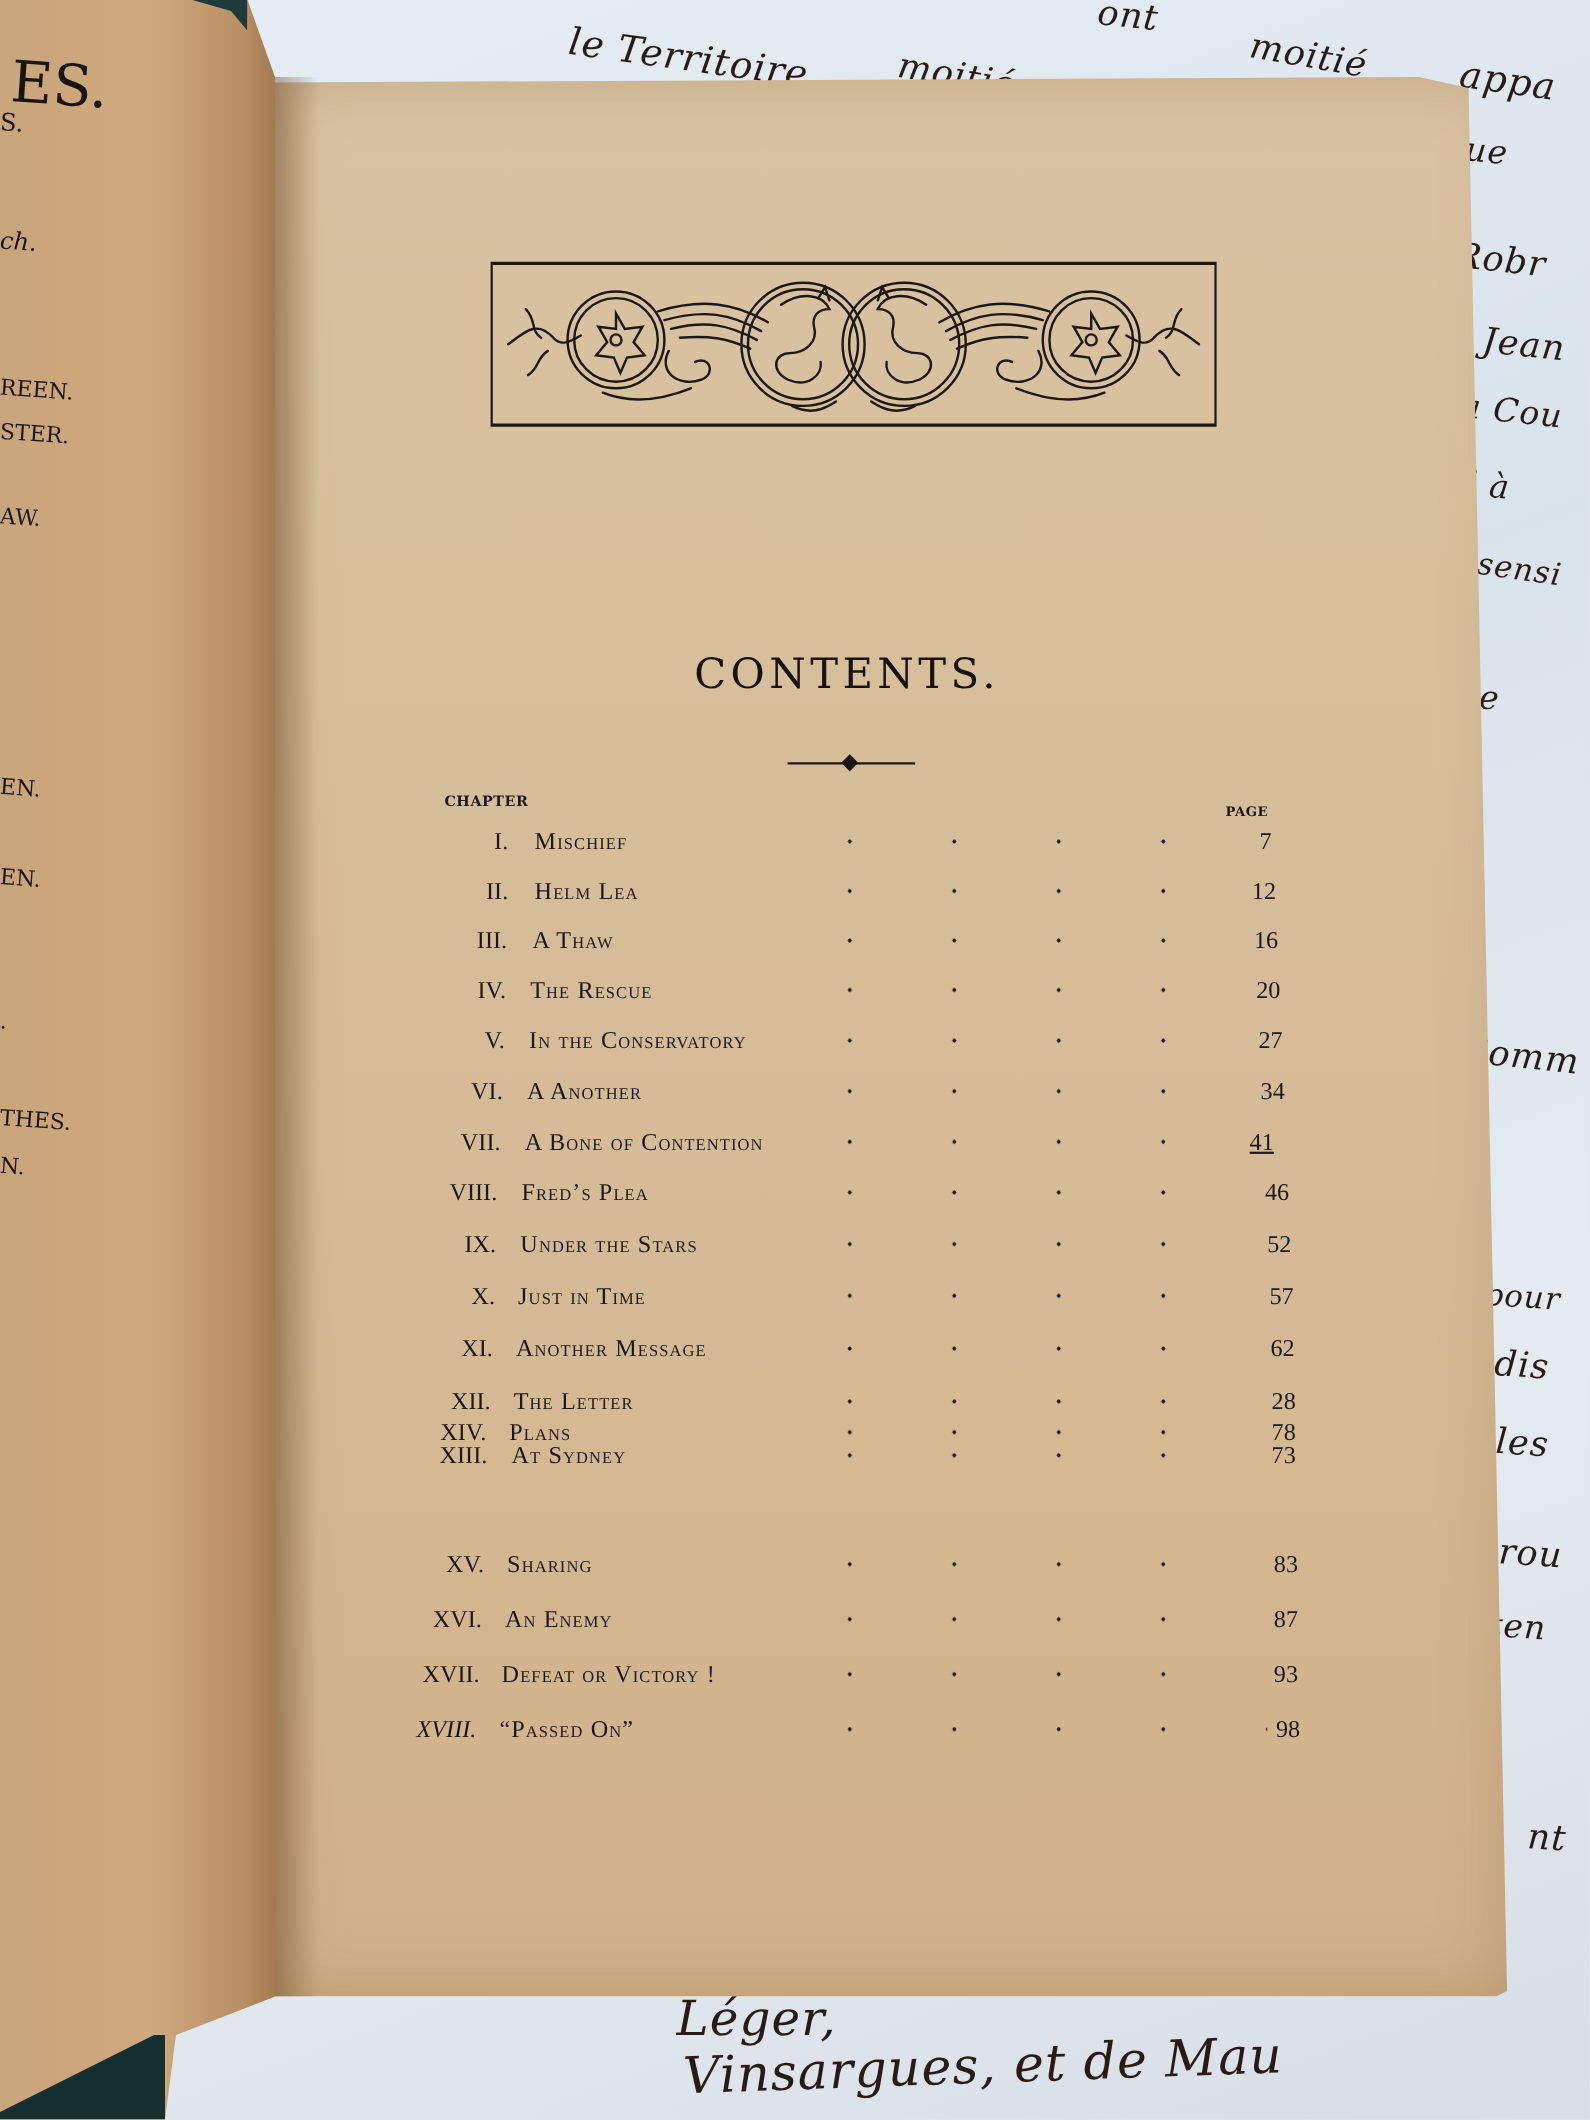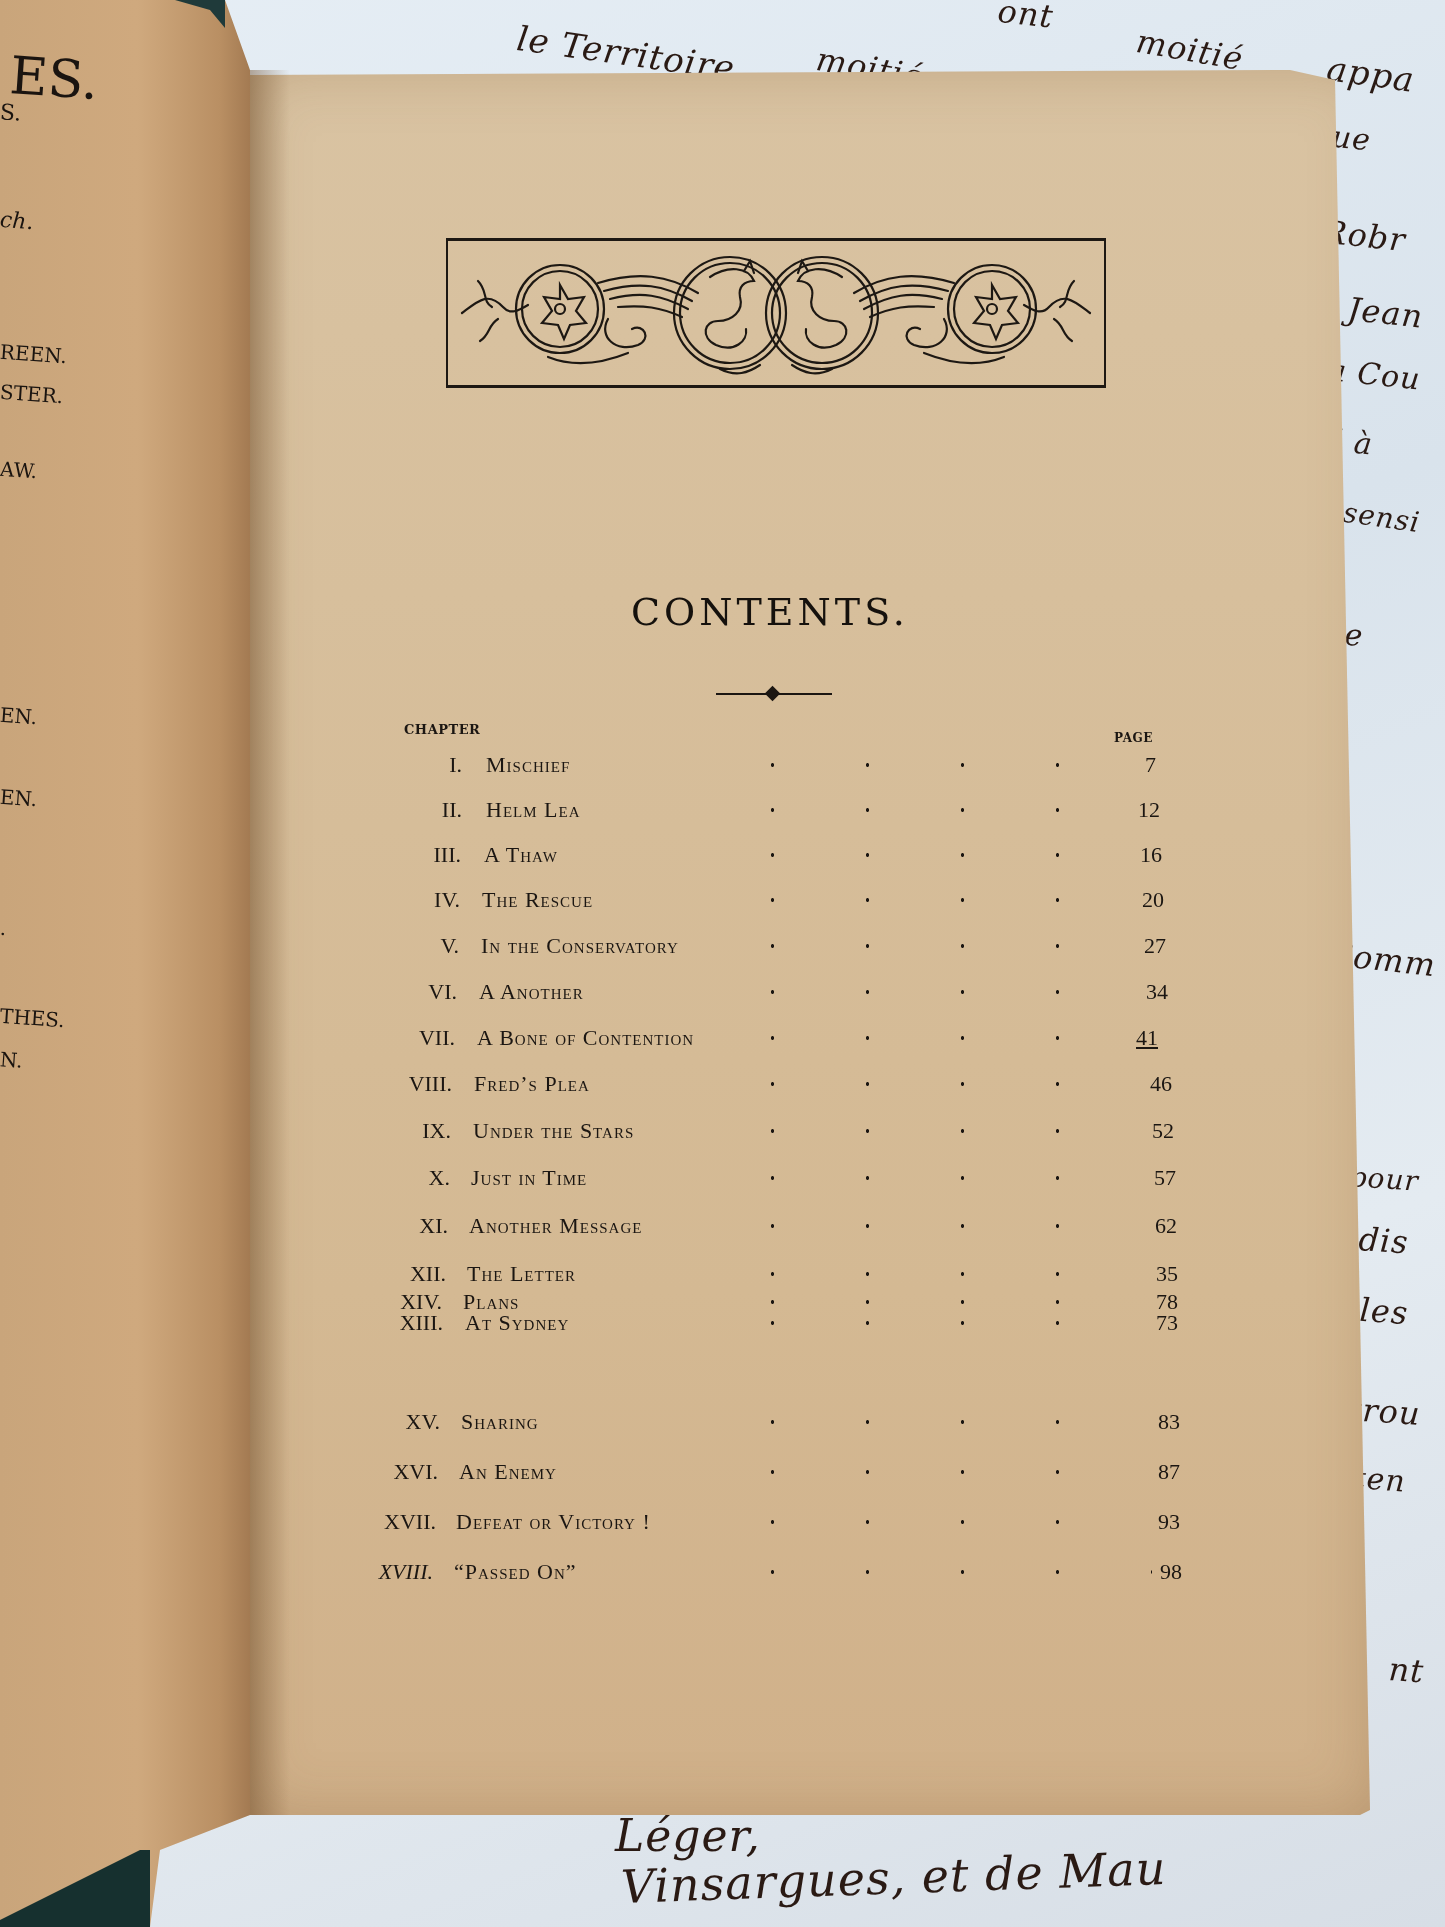--- a/index.html
+++ b/index.html
@@ -267,21 +267,21 @@
     <div class="toc-row" style="left: 0px; top: 1213px; width: 1445px;">
       <span class="toc-num" style="left: 328px;">XI.</span>
       <span class="toc-title" style="left: 469px;">Another Message</span>
       <span class="toc-dots" style="left: 725px; width: 422px; background-position: 0px 0px;"></span>
       <span class="toc-page" style="left: 1127px;">62</span>
     </div>
     <div class="toc-row" style="left: 0px; top: 1261px; width: 1445px;">
       <span class="toc-num" style="left: 326px;">XII.</span>
       <span class="toc-title" style="left: 467px;">The Letter</span>
       <span class="toc-dots" style="left: 725px; width: 423px; background-position: 0px 0px;"></span>
-      <span class="toc-page" style="left: 1128px;">35</span>
+      <span class="toc-page" style="left: 1128px;">28</span>
     </div>
     <div class="toc-row" style="left: 0px; top: 1310px; width: 1445px;">
       <span class="toc-num" style="left: 323px;">XIII.</span>
       <span class="toc-title" style="left: 465px;">At Sydney</span>
       <span class="toc-dots" style="left: 725px; width: 423px; background-position: 0px 0px;"></span>
       <span class="toc-page" style="left: 1128px;">73</span>
     </div>
     <div class="toc-row" style="left: 0px; top: 1289px; width: 1303px;">
       <span class="toc-num" style="left: 322px;">XIV.</span>
       <span class="toc-title" style="left: 463px;">Plans</span>

